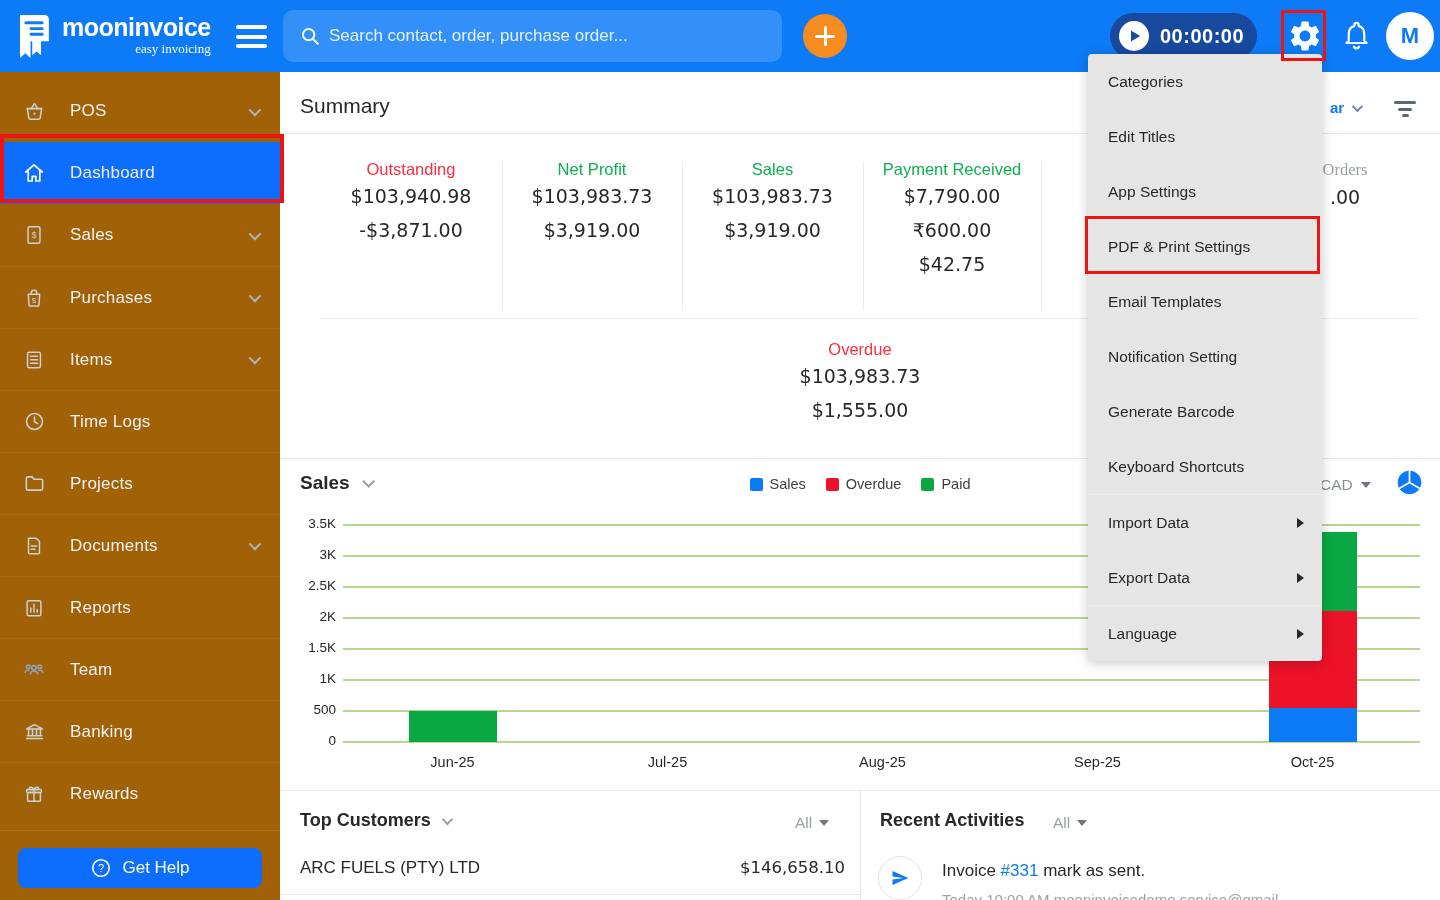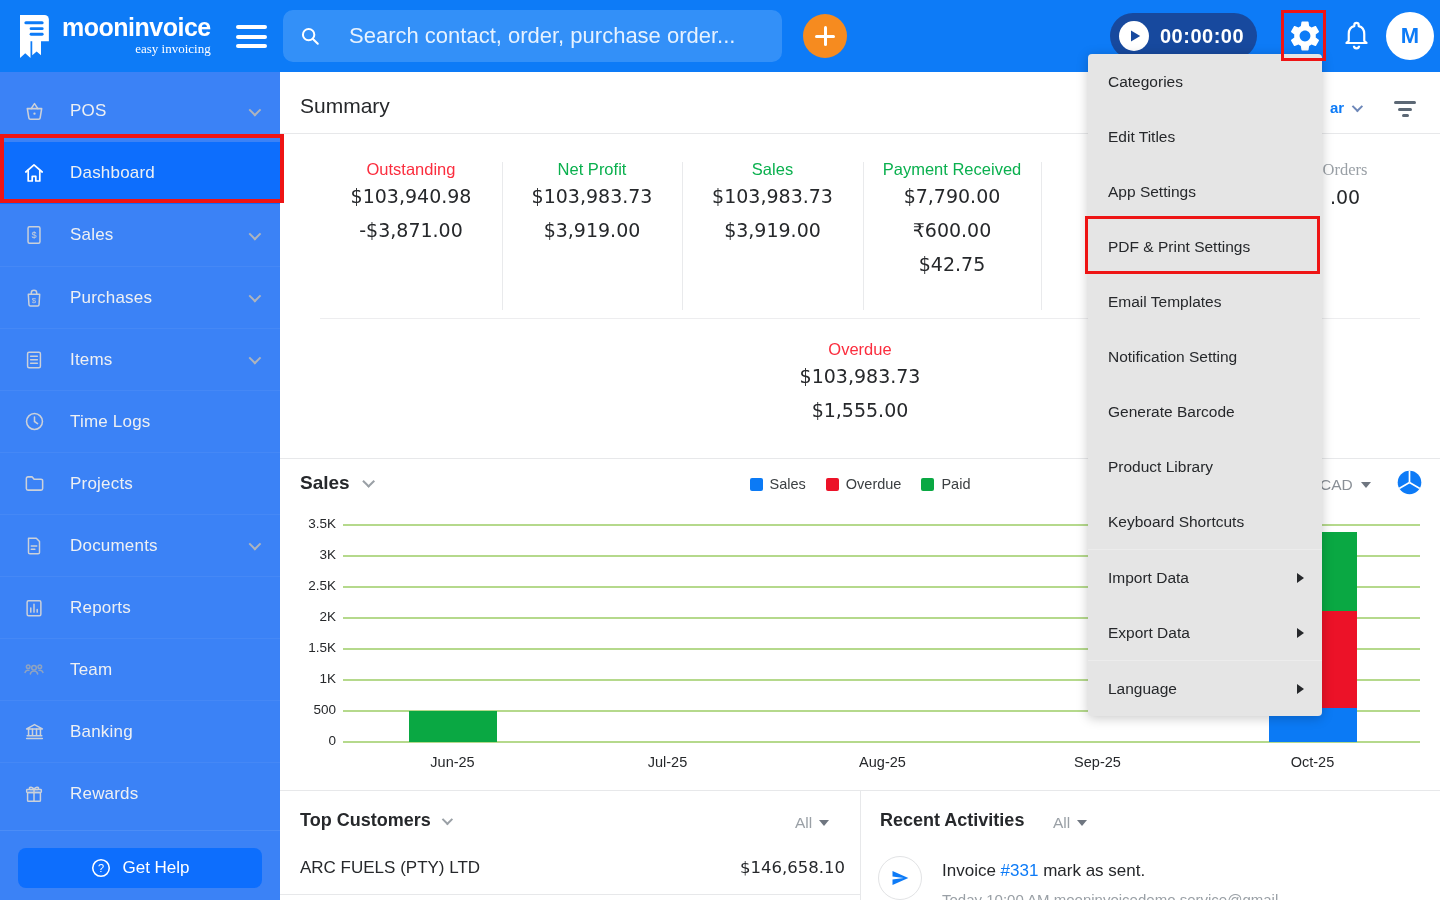--- a/index.html
+++ b/index.html
@@ -9,34 +9,34 @@
   
   .topbar { position:absolute; left:0; top:0; width:1440px; height:72px; background:#0d7bf7; z-index:10; }
   .logo-ic { position:absolute; left:13px; top:13px; width:42px; height:46px; }
   .brand { position:absolute; left:62px; top:13px; display:flex; flex-direction:column; align-items:flex-end; color:#fff; }
   .brand-name { font-size:25px; font-weight:700; letter-spacing:-0.5px; line-height:28px; }
   .brand-tag { font-family:"Liberation Serif",serif; font-size:13px; line-height:15px; }
   .hamburger { position:absolute; left:236px; top:25px; width:31px; height:23px; display:flex; flex-direction:column; justify-content:space-between; cursor:pointer; background:none; border:none; }
   .hamburger i { display:block; height:4px; background:#fff; border-radius:2px; }
   .search { position:absolute; left:283px; top:10px; width:499px; height:52px; background:rgba(255,255,255,0.16); border-radius:10px; display:flex; align-items:center; padding:0 16px; }
   .search svg { flex:0 0 auto; }
-  .search-ph { margin-left:28px; font-size:22px; color:rgba(255,255,255,0.88); }
+  .search-ph { margin-left:8px; font-size:17px; color:rgba(255,255,255,0.88); }
   .addbtn { position:absolute; left:803px; top:14px; width:44px; height:44px; border-radius:50%; background:#f68b1f; border:none; cursor:pointer; }
   .addbtn i, .addbtn b { position:absolute; background:#fff; border-radius:2px; }
   .addbtn i { left:12px; top:20.5px; width:20px; height:3.5px; }
   .addbtn b { left:20.5px; top:12px; width:3.5px; height:20px; }
   .timer { position:absolute; left:1110px; top:13px; width:147px; height:46px; border-radius:23px; background:#17499e; display:flex; align-items:center; padding-left:9px; cursor:pointer; }
   .timer-time { color:#fff; font-size:20px; font-weight:700; margin-left:11px; letter-spacing:0.5px; }
   .iconbtn { position:absolute; background:none; border:none; cursor:pointer; }
   .gearbtn { left:1287px; top:18px; }
   .bellbtn { left:1341px; top:20px; }
   .avatar { position:absolute; left:1386px; top:12px; width:48px; height:48px; border-radius:50%; background:#fff; display:flex; align-items:center; justify-content:center; color:#0d7bf7; font-size:22px; font-weight:700; cursor:pointer; }
 
   
-  .sidebar { position:absolute; left:0; top:72px; width:280px; height:828px; background:#3b82f6; z-index:5;padding-left:32px; }
+  .sidebar { position:absolute; left:0; top:72px; width:280px; height:828px; background:#a16207; z-index:5;padding-left:32px; }
   .sb-items { position:absolute; top:8px; left:0; right:0; }
   .sb-item { height:62px; display:flex; align-items:center; padding:0 22px; cursor:pointer; border-top:1px solid rgba(255,255,255,0.055); }
   .sb-item:first-child { border-top:none; }
   .sb-item.active { background:#0d6efd; border-top:none; }
   .sb-item.active + .sb-item { border-top:none; }
   .sb-ic { width:24px; height:24px; flex:0 0 24px; display:flex; align-items:center; justify-content:center; }
   .sb-label { margin-left:24px; color:#eef0f3; font-size:17px; font-weight:500; letter-spacing:0.2px; }
   .sb-chev { margin-left:auto; width:9px; height:9px; border-right:2px solid #aeb4bd; border-bottom:2px solid #aeb4bd; transform:rotate(45deg) translateY(-2px); }
   .sb-footline { position:absolute; left:0; top:758px; width:280px; height:1px; background:rgba(255,255,255,0.09); }
   .gethelp { position:absolute; left:18px; top:776px; width:244px; height:40px; background:#0d6efd; border:none; border-radius:8px; color:#fff; font-size:17px; font-weight:500; display:flex; align-items:center; justify-content:center; gap:10px; cursor:pointer; font-family:inherit; }
@@ -440,21 +440,20 @@
   </main>
 
   <div class="menu">
     <div class="menu-item">Categories</div>
     <div class="menu-item">Edit Titles</div>
     <div class="menu-item">App Settings</div>
     <div class="menu-item">PDF &amp; Print Settings</div>
     <div class="menu-item">Email Templates</div>
     <div class="menu-item">Notification Setting</div>
     <div class="menu-item">Generate Barcode</div>
-    <div class="menu-item">Product Library</div>
     <div class="menu-item">Keyboard Shortcuts</div>
     <div class="menu-div"></div>
     <div class="menu-item">
         <span>Import Data</span>
         <span class="sub-arrow"></span>
       </div>
     <div class="menu-item">
         <span>Export Data</span>
         <span class="sub-arrow"></span>
       </div>

